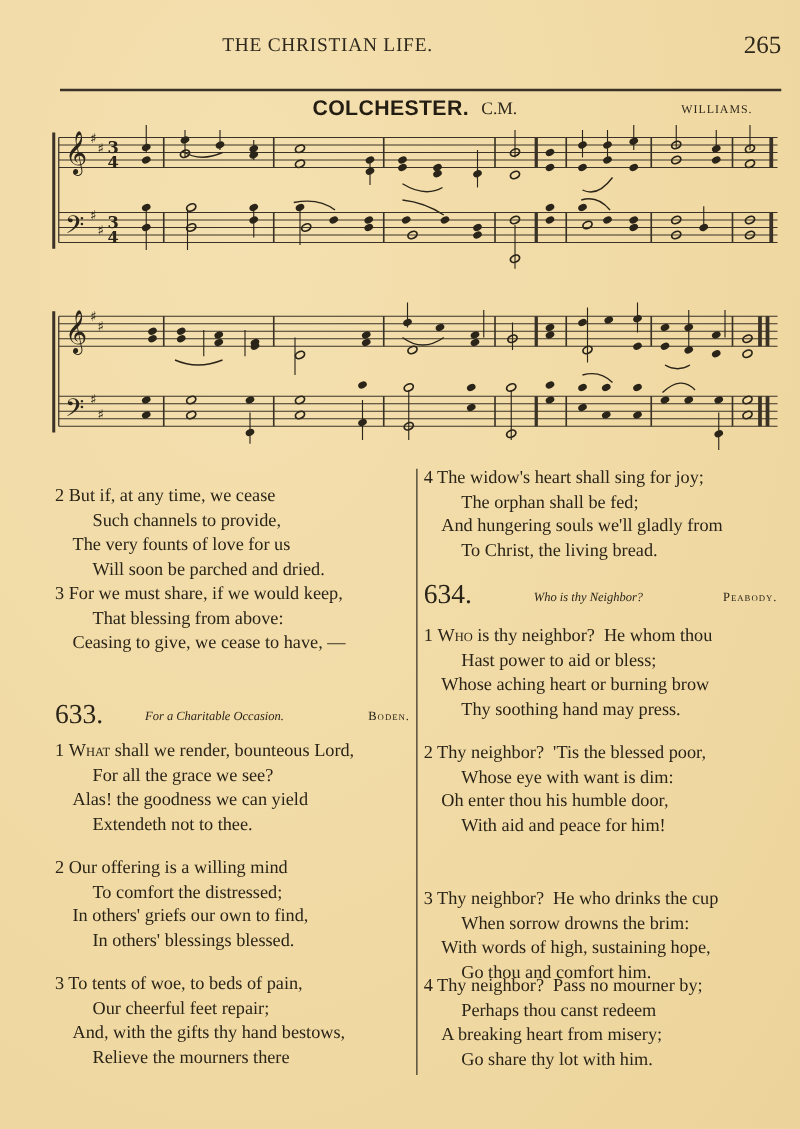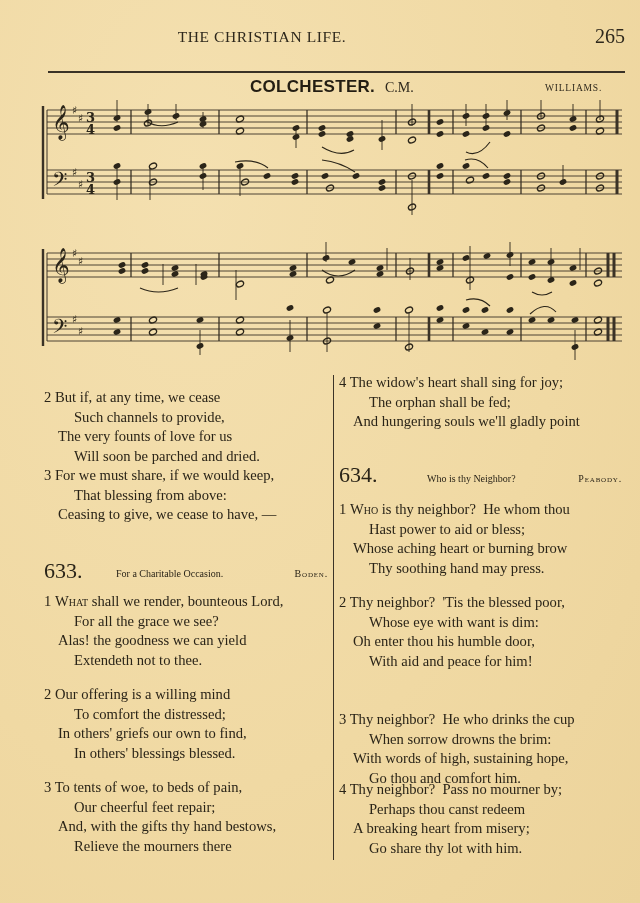--- a/index.html
+++ b/index.html
@@ -25,21 +25,21 @@
   .tune-meter { top:80px; left:385px; font-size:14px; color:#2e281c; }
   .tune-composer { top:83px; left:545px; font-size:9.5px; letter-spacing:0.8px; color:#2e281c; font-variant:small-caps;}
   svg.score { position:absolute; left:0; top:0; }
   .verse { font-size:14.6px; line-height:19.5px; color:#2a2418; }
   .verse .ln { display:block; white-space:nowrap; }
   .verse .ln.i1 { padding-left:14px; }
   .verse .ln.i2 { padding-left:30px; }
   .verse .ln.i0 { padding-left:0px; }
   .hymn-head { white-space:nowrap; }
   .hymn-num { font-size:22px; color:#2a2418; }
-  .hymn-occ { font-size:10px; color:#2a2418;text-align:right; }
+  .hymn-occ { font-style:italic; font-size:10px; color:#2a2418;text-align:right; }
   .hymn-auth { font-size:10px; letter-spacing:0.8px; font-variant:small-caps; color:#2a2418; }
   .sc { font-variant:small-caps; }
   .col-divider { left:333px; top:375px; width:1.2px; height:485px; background:#3b3327; }
 </style>
 </head>
 <body>
 
 <div class="abs running-head">THE CHRISTIAN LIFE.</div>
 <div class="abs page-num">265</div>
 <div class="abs head-rule"></div>
@@ -368,21 +368,22 @@
 <div class="abs verse" style="top:778px; left:44px;">
   <span class="ln i0"><span>3</span> <span>To tents of woe, to beds of pain,</span></span>
   <span class="ln i2">Our cheerful feet repair;</span>
   <span class="ln i1">And, with the gifts thy hand bestows,</span>
   <span class="ln i2">Relieve the mourners there</span>
 </div>
 
 <div class="abs verse" style="top:373px; left:339px;">
   <span class="ln i0"><span>4</span> <span>The widow's heart shall sing for joy;</span></span>
   <span class="ln i2">The orphan shall be fed;</span>
-  <span class="ln i1">And hungering souls we'll gladly point</span>
+  <span class="ln i1">And hungering souls we'll gladly from</span>
+  <span class="ln i2">To Christ, the living bread.</span>
 </div>
 
 <div class="abs hymn-head" style="top:462px; left:339px; width:283px;">
   <span class="hymn-num">634.</span>
   <span class="hymn-occ" style="position:absolute; left:88px; top:11px;">Who is thy Neighbor?</span>
   <span class="hymn-auth" style="position:absolute; right:0; top:11px;">Peabody.</span>
 </div>
 
 <div class="abs verse" style="top:500px; left:339px;">
   <span class="ln i0"><span>1</span> <span class="sc">Who</span><span style="white-space:pre"> is thy neighbor?  He whom thou</span></span>

